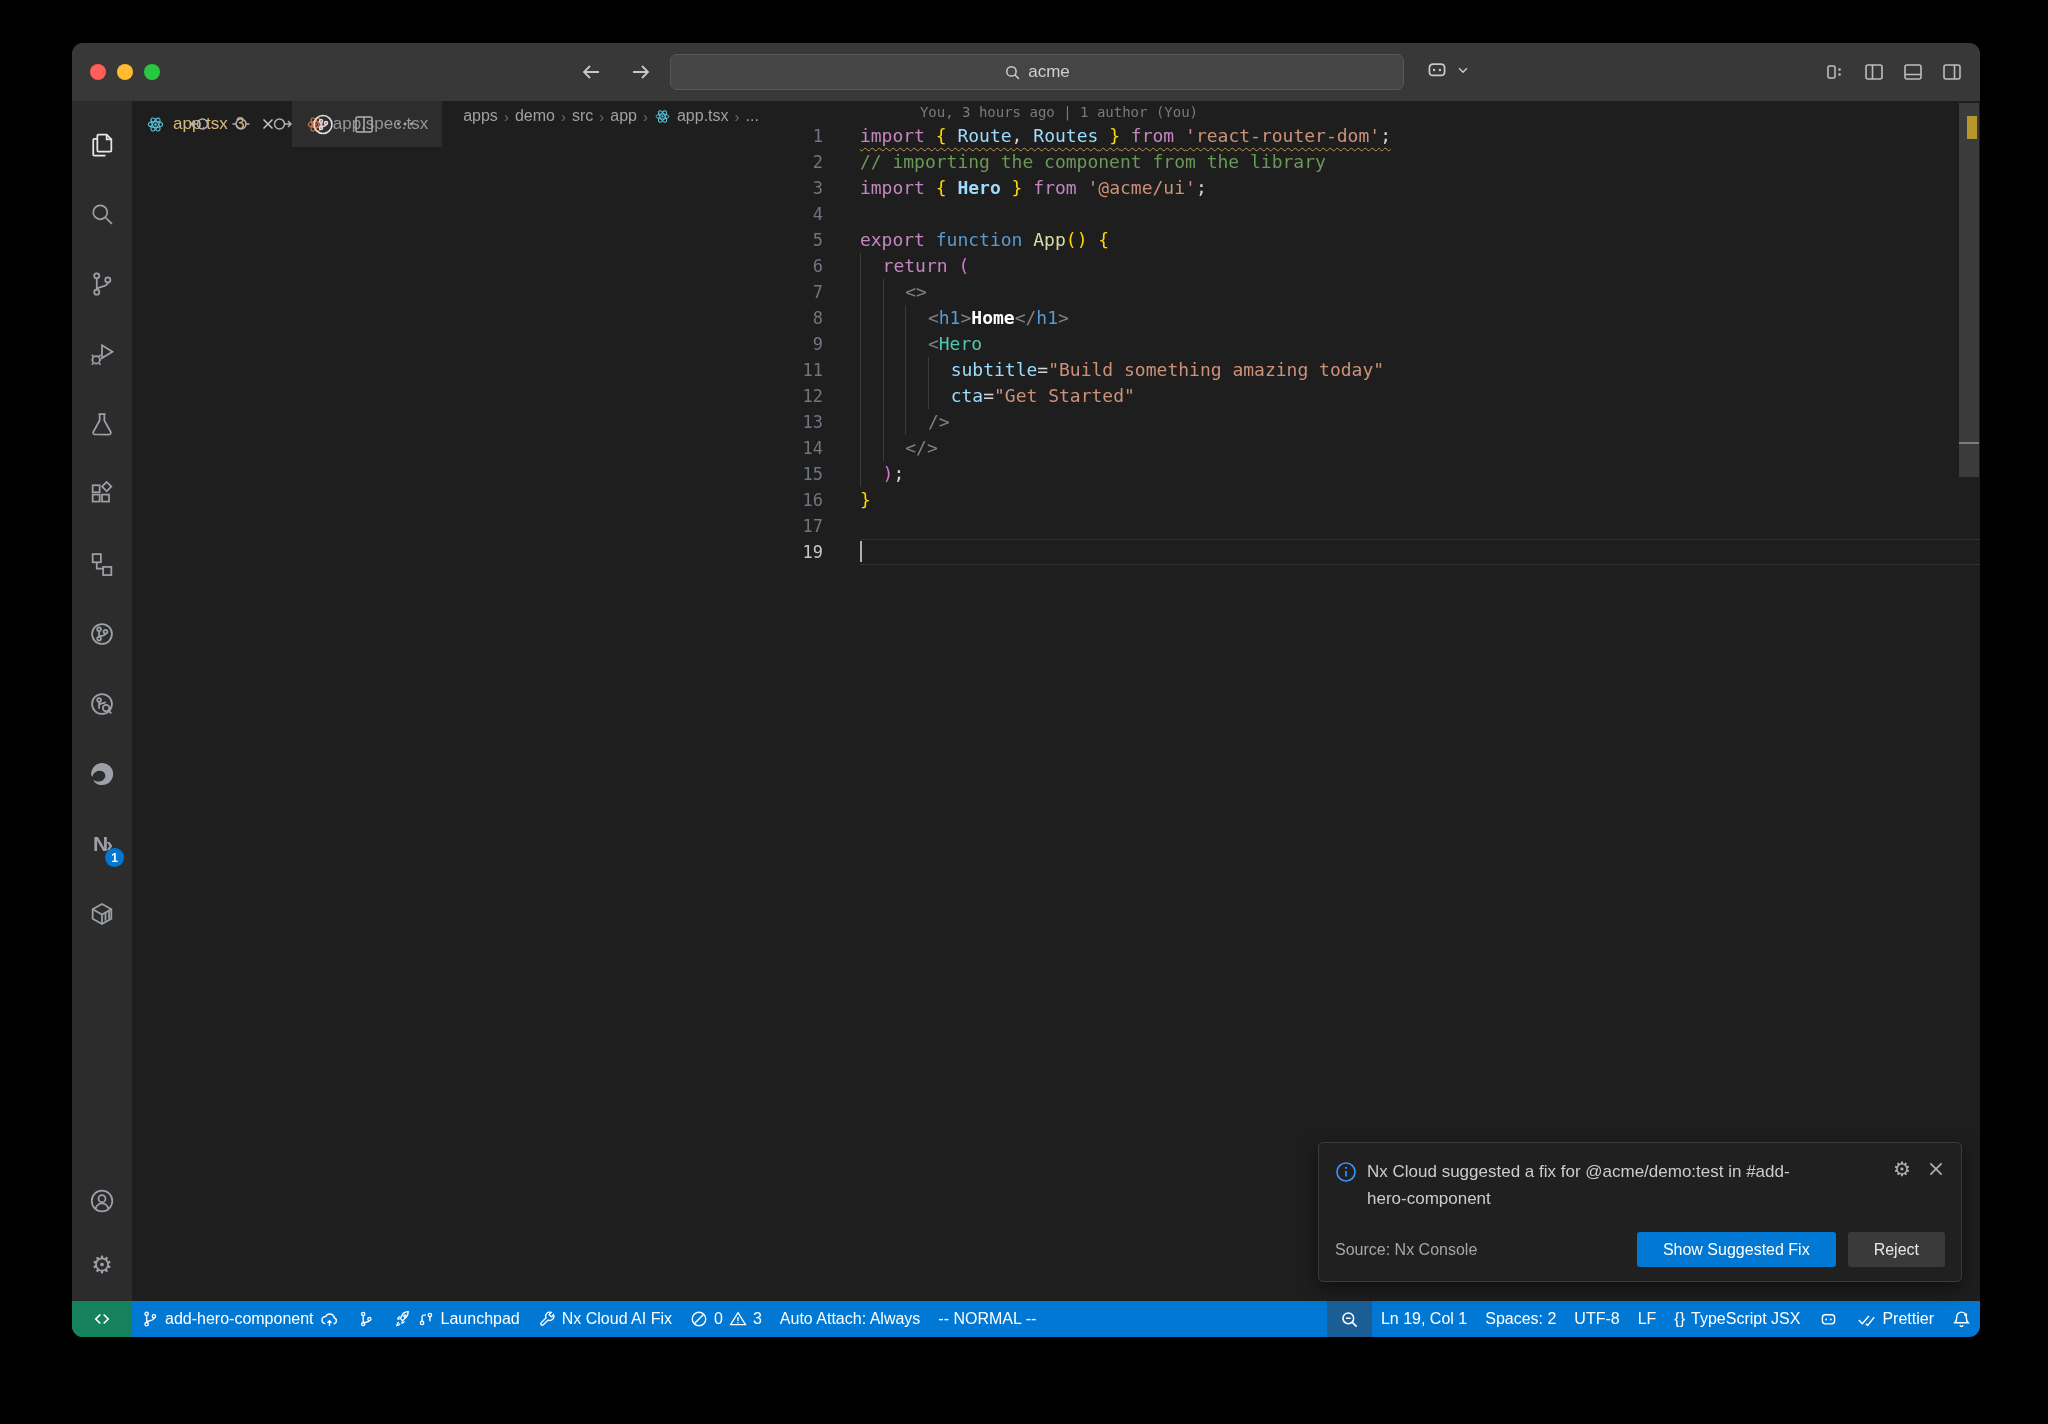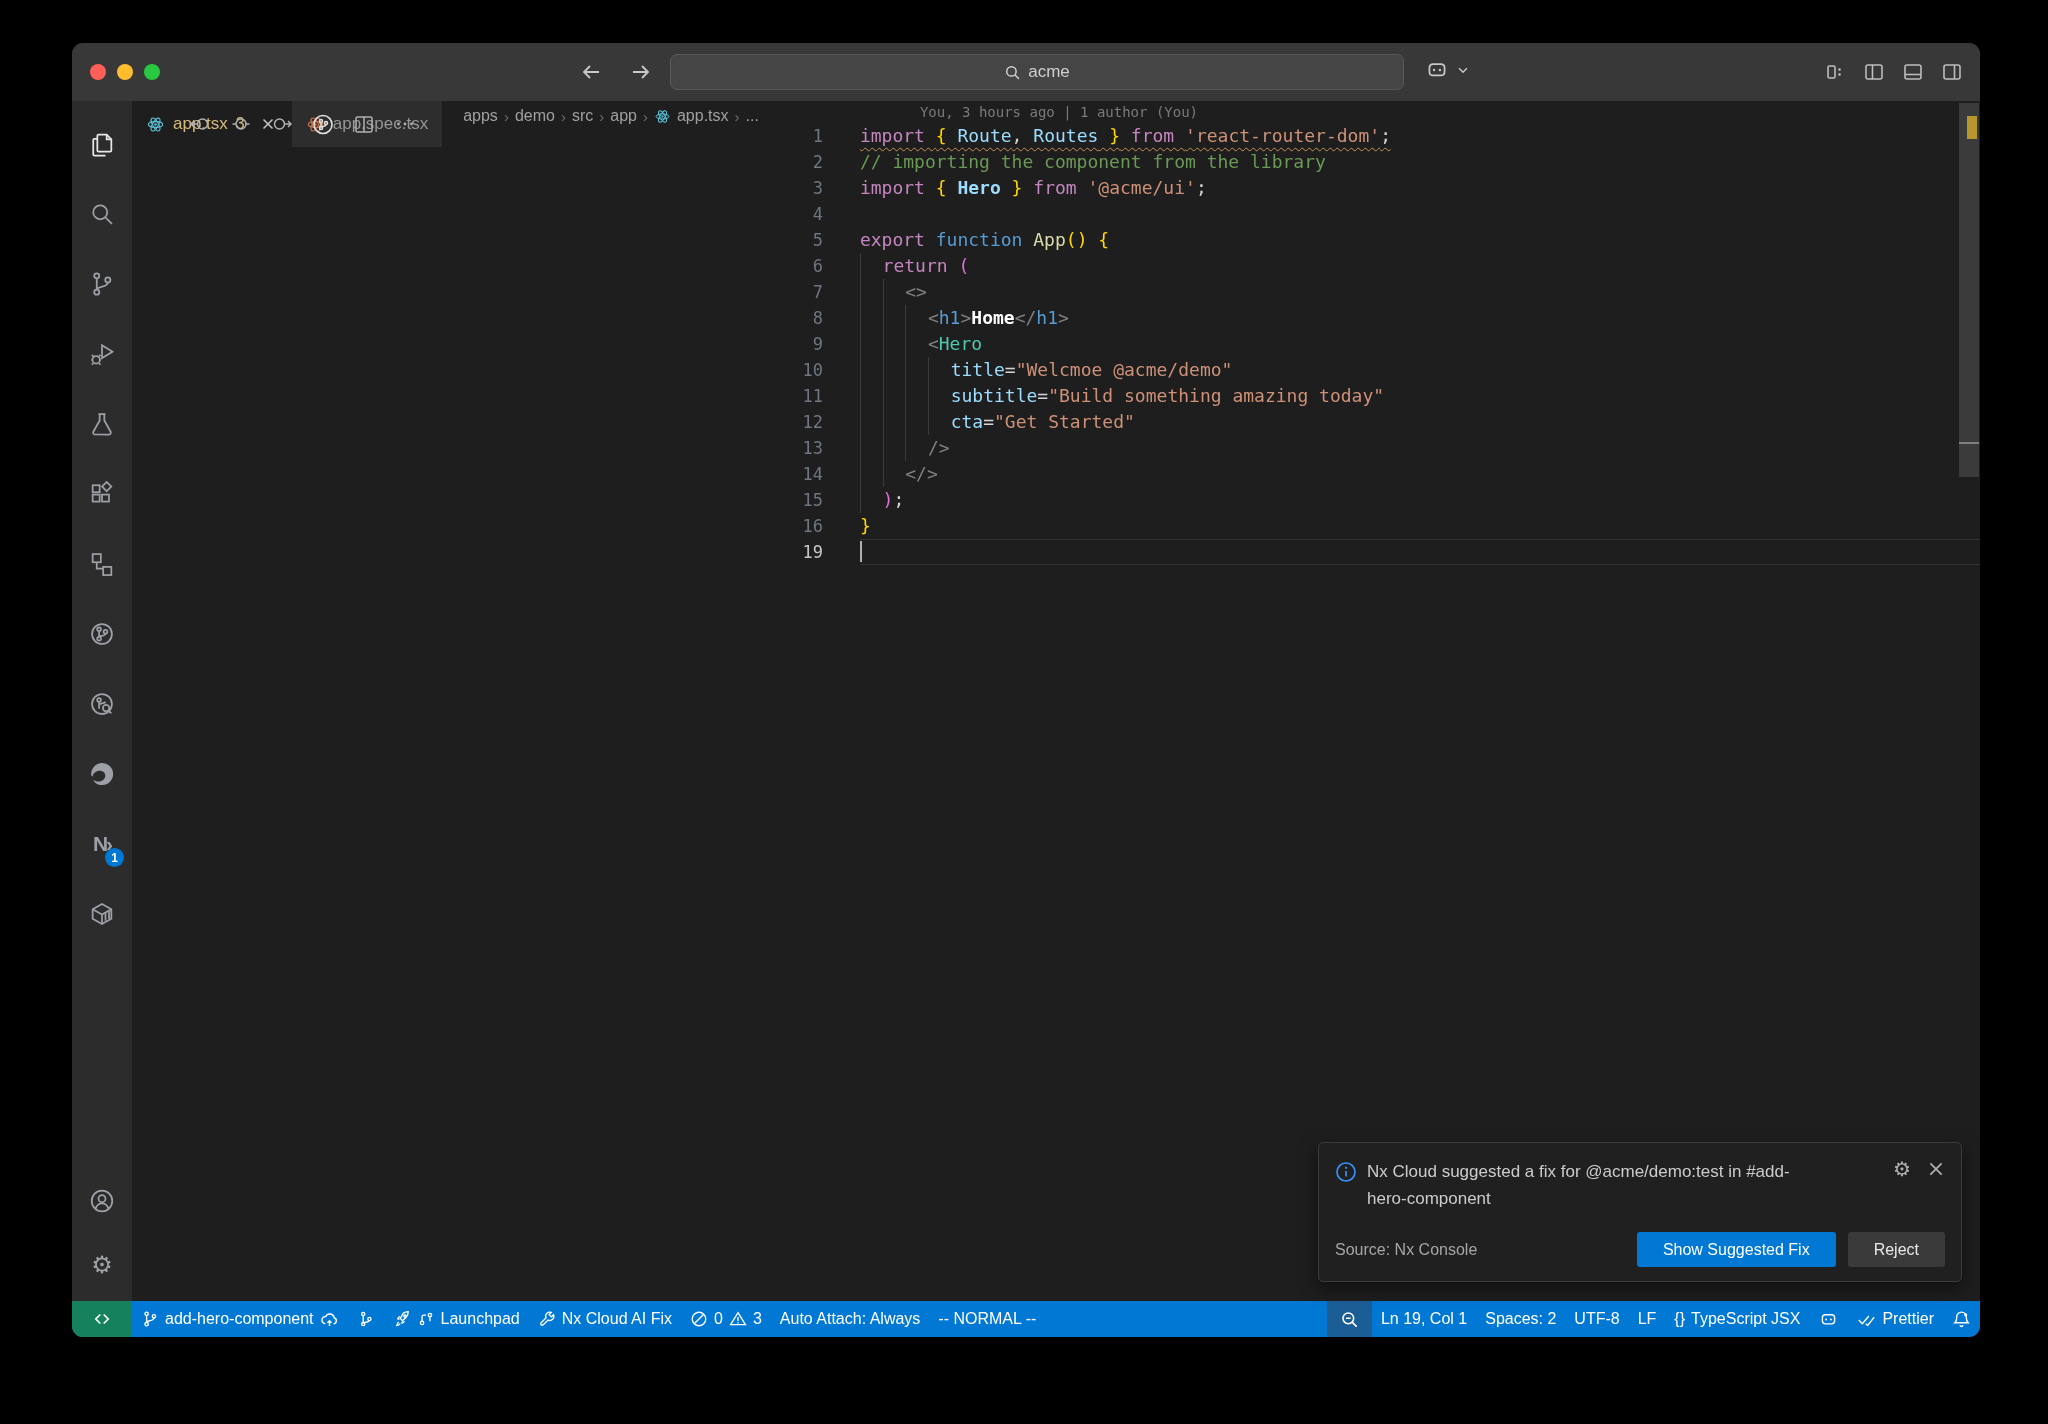--- a/index.html
+++ b/index.html
@@ -390,24 +390,20 @@
             </div>
             <div class="code-line">
               <span class="ln">8</span>
               <span class="lc"><span class="guide">  </span><span class="guide">  </span><span class="guide">  </span><span class="c-pun">&lt;</span><span class="c-tag">h1</span><span class="c-pun">&gt;</span><span class="c-txt">Home</span><span class="c-pun">&lt;/</span><span class="c-tag">h1</span><span class="c-pun">&gt;</span></span>
             </div>
             <div class="code-line">
               <span class="ln">9</span>
               <span class="lc"><span class="guide">  </span><span class="guide">  </span><span class="guide">  </span><span class="c-pun">&lt;</span><span class="c-comp">Hero</span></span>
             </div>
             <div class="code-line">
-              <span class="ln">10</span>
-              <span class="lc"><span class="guide">  </span><span class="guide">  </span><span class="guide">  </span><span class="guide">  </span><span class="c-attr">title</span><span class="c-pl">=</span><span class="c-str">"Welcmoe @acme/demo"</span></span>
-            </div>
-            <div class="code-line">
               <span class="ln">11</span>
               <span class="lc"><span class="guide">  </span><span class="guide">  </span><span class="guide">  </span><span class="guide">  </span><span class="c-attr">subtitle</span><span class="c-pl">=</span><span class="c-str">"Build something amazing today"</span></span>
             </div>
             <div class="code-line">
               <span class="ln">12</span>
               <span class="lc"><span class="guide">  </span><span class="guide">  </span><span class="guide">  </span><span class="guide">  </span><span class="c-attr">cta</span><span class="c-pl">=</span><span class="c-str">"Get Started"</span></span>
             </div>
             <div class="code-line">
               <span class="ln">13</span>
               <span class="lc"><span class="guide">  </span><span class="guide">  </span><span class="guide">  </span><span class="c-pun">/&gt;</span></span>
@@ -416,20 +412,24 @@
               <span class="ln">14</span>
               <span class="lc"><span class="guide">  </span><span class="guide">  </span><span class="c-pun">&lt;/&gt;</span></span>
             </div>
             <div class="code-line">
               <span class="ln">15</span>
               <span class="lc"><span class="guide">  </span><span class="c-b2">)</span><span class="c-pl">;</span></span>
             </div>
             <div class="code-line">
               <span class="ln">16</span>
               <span class="lc"><span class="c-b1">}</span></span>
+            </div>
+            <div class="code-line">
+              <span class="ln">17</span>
+              <span class="lc"></span>
             </div>
             <div class="code-line current">
               <span class="ln">19</span>
               <span class="lc"><span class="cursor"></span></span>
             </div>
           </div>
         <div class="scrollbar">
           <div class="sb-thumb"></div>
           <div class="sb-warn"></div>
           <div class="sb-cursorline"></div>

